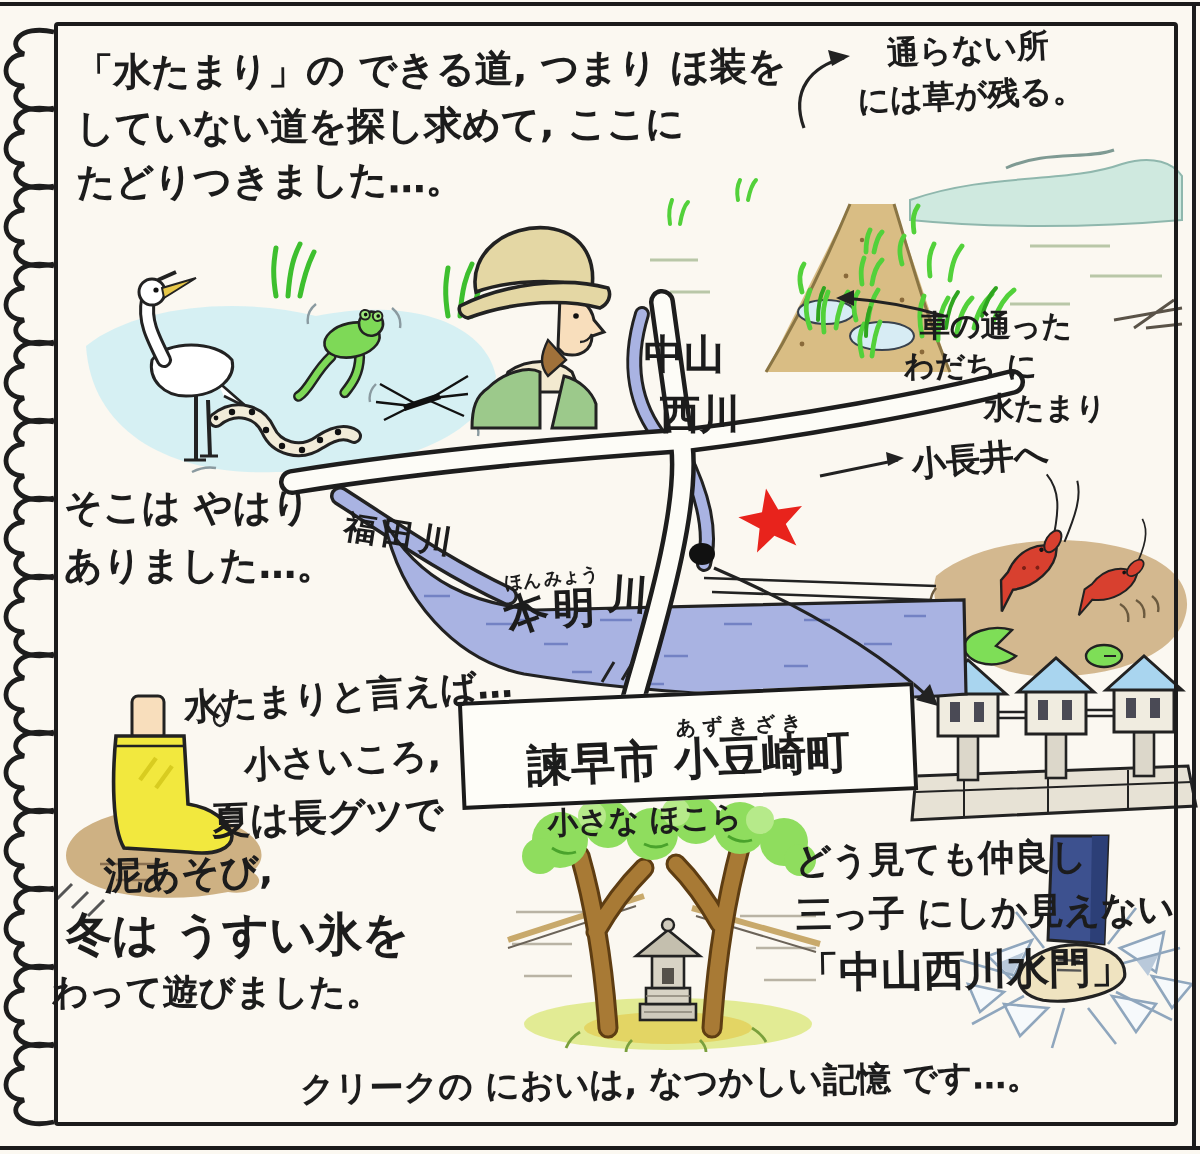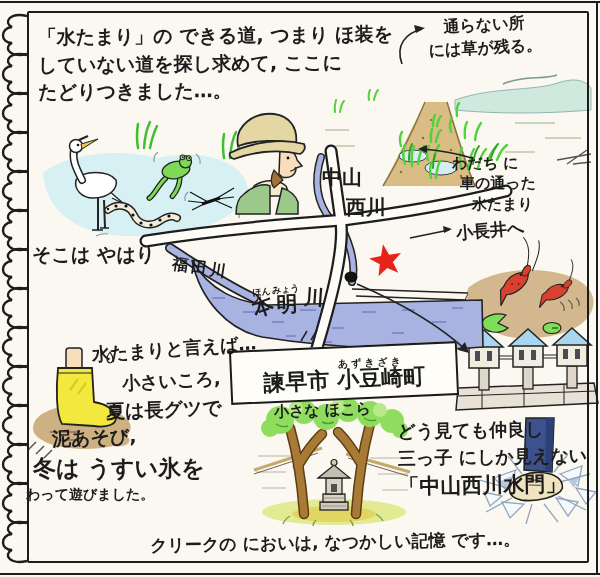--- a/index.html
+++ b/index.html
@@ -318,54 +318,55 @@
     <div>していない道を探し求めて, ここに</div>
     <div>たどりつきました…。</div>
   </div>
 
   <div class="t" style="left:428px;top:13px;font-size:16px;transform:rotate(-3deg)">
     <div style="margin-left:16px">通らない所</div>
     <div>には草が残る。</div>
   </div>
 
   <div class="t" style="left:448px;top:153px;font-size:15px;line-height:1.35">
+    <div style="margin-left:12px">車の通った</div>
     <div style="margin-left:4px">わだち に</div>
-    <div style="margin-left:12px">車の通った</div>
-    <div style="margin-left:24px">水たまり</div>
+    <div style="margin-left:44px">水たまり</div>
   </div>
 
   <div class="t" style="left:322px;top:162px;font-size:20px;line-height:1.5">
     <div>中山</div>
-    <div style="margin-left:24px">西川</div>
+    <div style="margin-left:8px">西川</div>
   </div>
 
   <div class="t" style="left:456px;top:218px;font-size:17px;transform:rotate(-5deg)">小長井へ</div>
 
   <div class="t" style="left:172px;top:256px;font-size:16px;letter-spacing:3px;transform:rotate(9deg)">福田川</div>
 
   <div class="t" style="left:252px;top:285px;transform:rotate(-6deg)">
     <span class="rstack">
         <span class="rt">ほん</span>
         <span class="rb" style="display:inline-block;transform:rotate(-14deg)">本</span>
       </span><span class="rstack">
         <span class="rt">みょう</span>
         <span class="rb" style="display:inline-block;transform:rotate(4deg)">明</span>
       </span><span class="rb" style="display:inline-block;transform:rotate(10deg);font-size:20px;margin-left:3px">川</span>
   </div>
 
   <div class="t" style="left:32px;top:240px;font-size:19px;line-height:1.55">
     <div>そこは やはり</div>
+    <div>ありました…。</div>
   </div>
 
   <div class="t" style="left:92px;top:336px;font-size:18px;transform:rotate(-4deg)">水たまりと言えば…</div>
   <div class="t" style="left:122px;top:368px;font-size:18px;transform:rotate(-3deg)">小さいころ,</div>
   <div class="t" style="left:106px;top:396px;font-size:19px;transform:rotate(-2deg)">夏は長グツで</div>
   <div class="t" style="left:52px;top:424px;font-size:19px;transform:rotate(-2deg)">泥あそび,</div>
   <div class="t" style="left:33px;top:452px;font-size:23px">冬は うすい氷を</div>
-  <div class="t" style="left:26px;top:484px;font-size:14px">わって遊びました。</div>
+  <div class="t" style="left:26px;top:484px;font-size:18px">わって遊びました。</div>
 
   <div class="t" style="left:274px;top:400px;font-size:15px;transform:rotate(-2deg)">小さな ほこら</div>
 
   <div class="t" style="left:398px;top:416px;font-size:18px;line-height:1.5;transform:rotate(-1deg)">
     <div>どう見ても仲良し</div>
     <div>三っ子 にしか見えない</div>
     <div style="font-size:21px">「中山西川水門」</div>
   </div>
 
   <div class="t" style="left:150px;top:530px;font-size:17px;transform:rotate(-1deg)">クリークの においは, なつかしい記憶 です…。</div>

